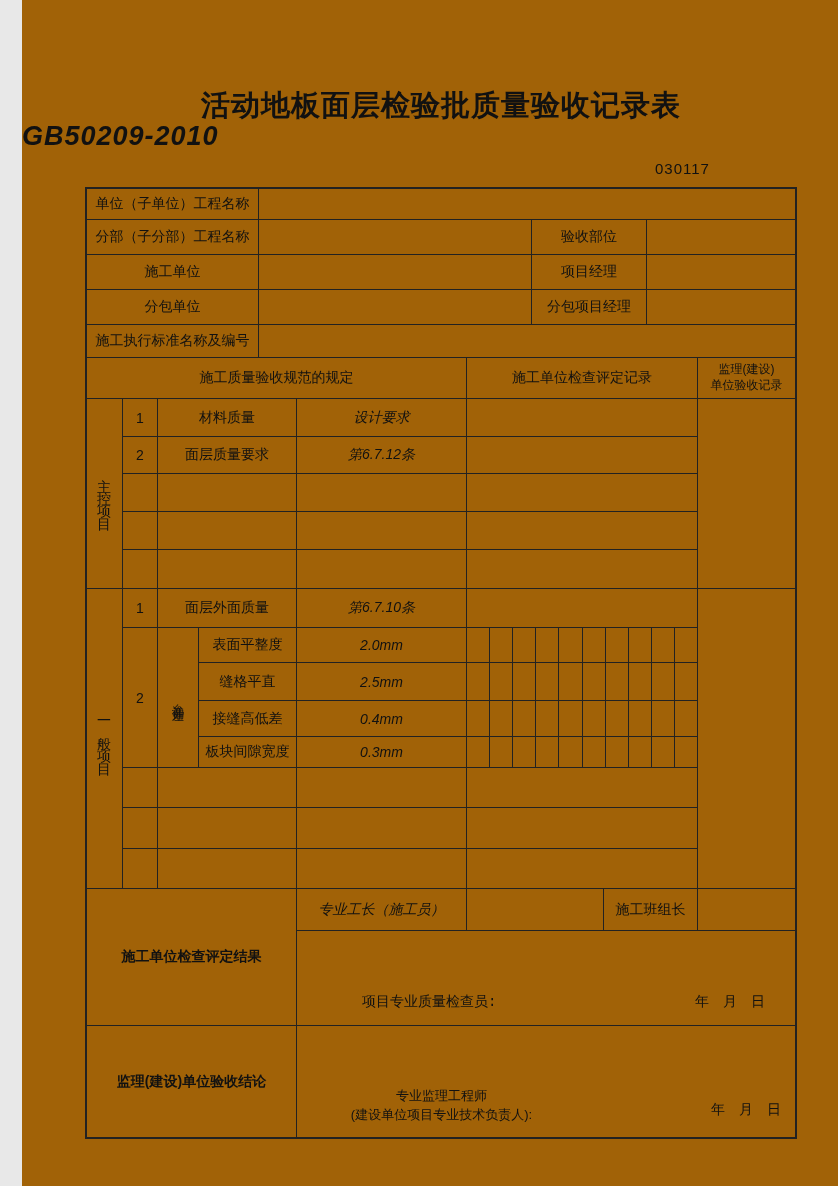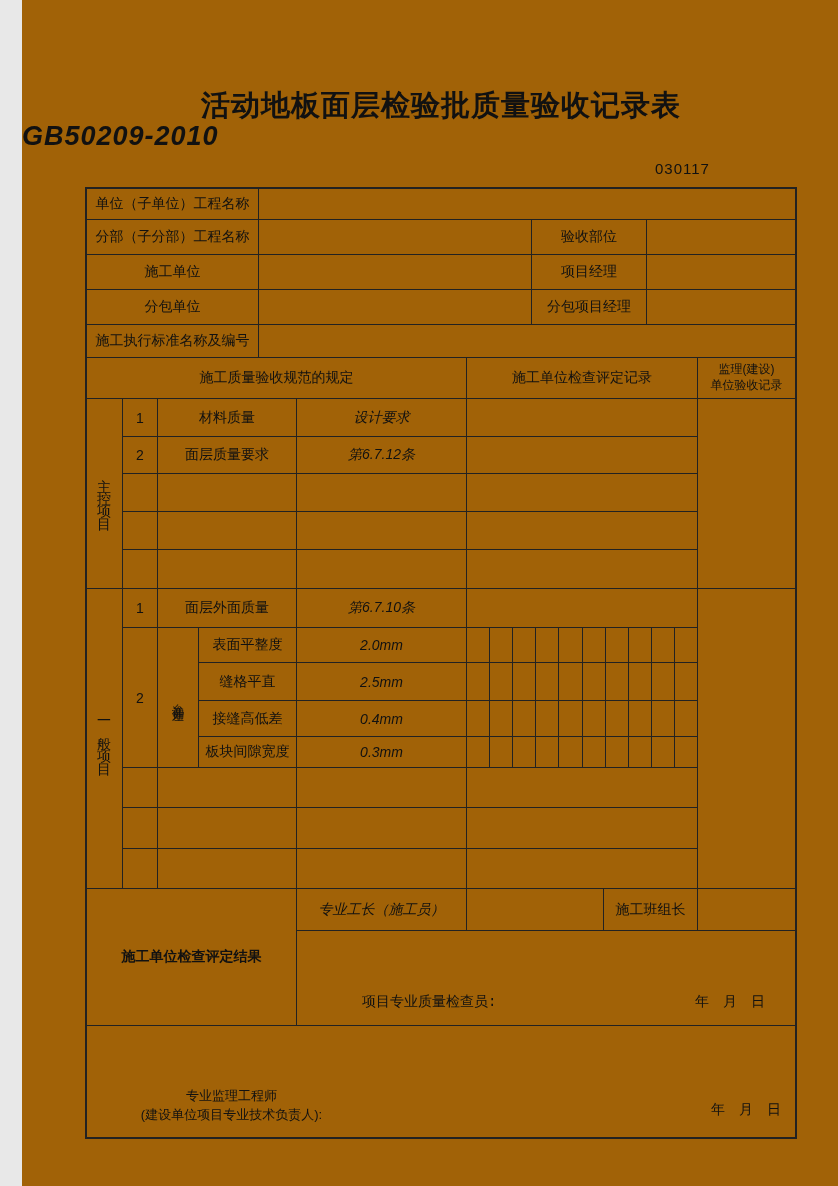--- a/index.html
+++ b/index.html
@@ -302,20 +302,21 @@
           <div class="c flex1 nr"></div>
         </div>
         <div class="c flex1 nr rel" style="height:95px">
           <span class="abs-sign">项目专业质量检查员:</span>
           <span class="abs-date1">年　月　日</span>
         </div>
       </div>
     </div>
 
     <div class="sec" style="height:111px">
+      <div class="c w210 nb">监理(建设)单位验收结论</div>
       <div class="c flex1 nr nb rel">
         <div class="abs-sign2">
           <div>专业监理工程师</div>
           <div>(建设单位项目专业技术负责人):</div>
         </div>
         <span class="abs-date2">年　月　日</span>
       </div>
     </div>
 
   </div>

